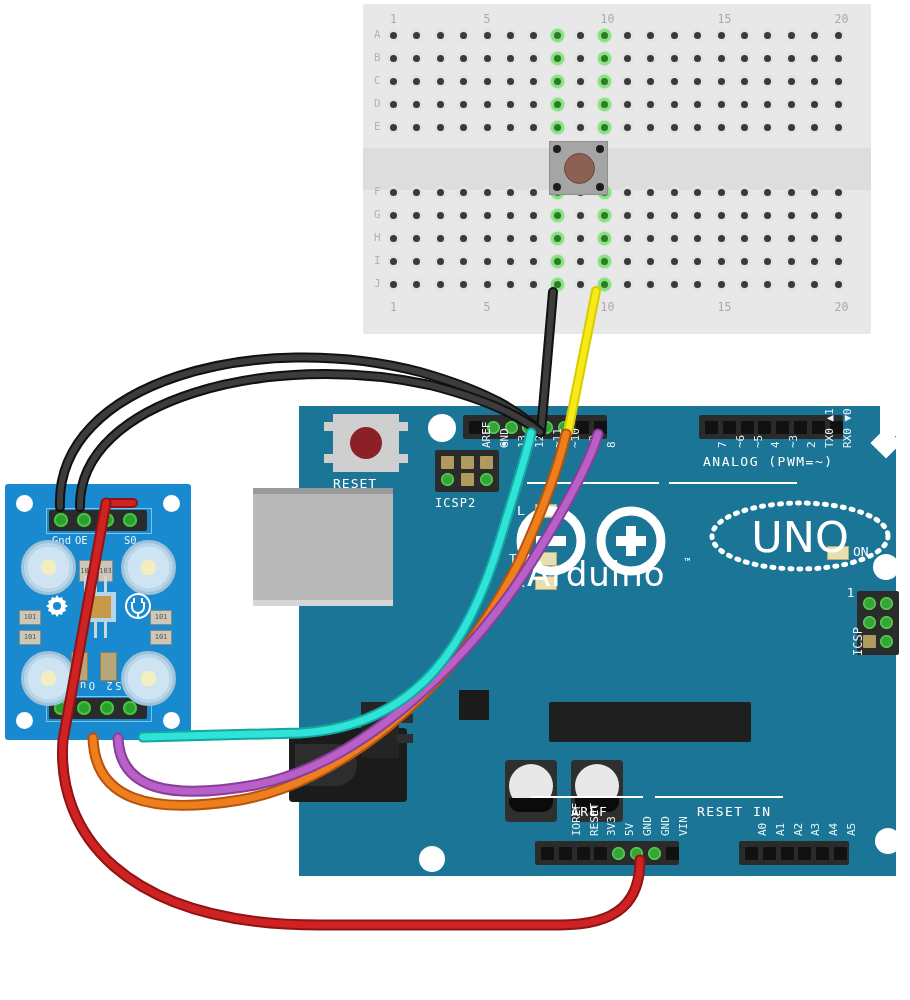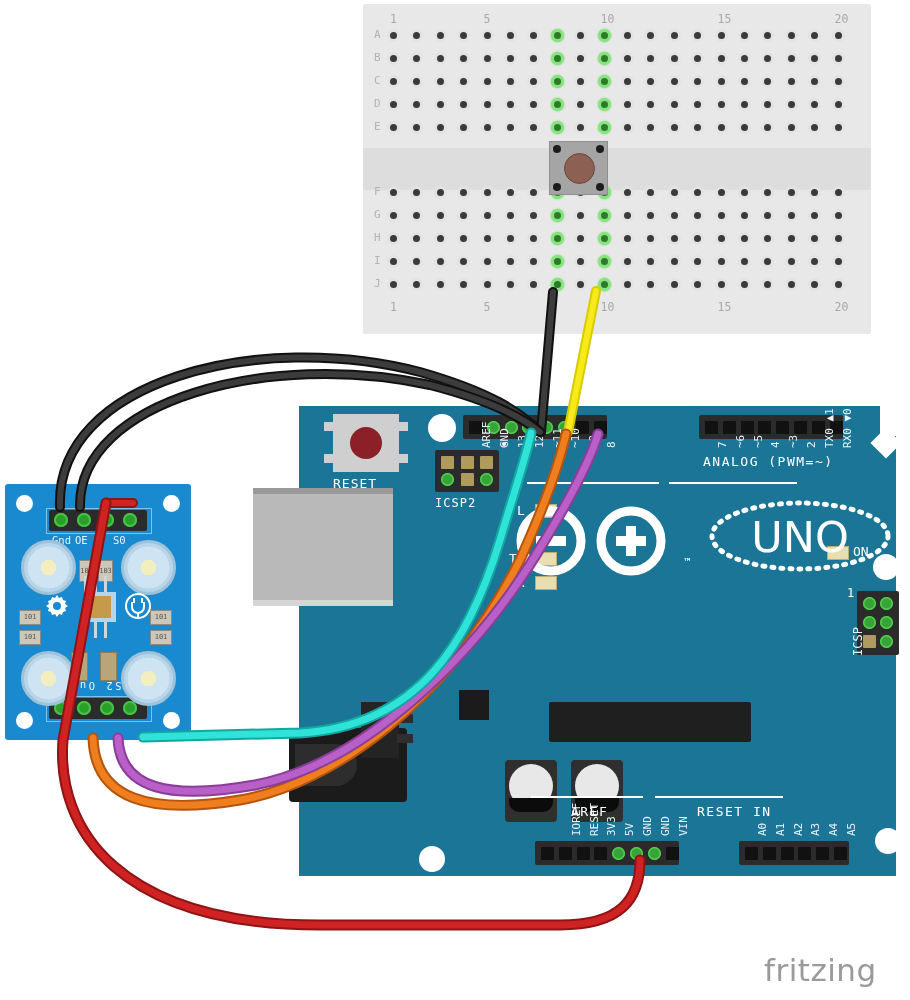--- a/index.html
+++ b/index.html
@@ -814,20 +814,21 @@
 
     <svg id="logo" viewBox="0 0 190 70">
       <g fill="none" stroke="#ffffff" stroke-width="9">
         <circle cx="52" cy="35" r="30"></circle>
           <circle cx="132" cy="35" r="30"></circle>
       </g>
       <rect x="37" y="30" width="30" height="10" fill="#fff"></rect>
       <rect x="117" y="30" width="30" height="10" fill="#fff"></rect>
       <rect x="127" y="20" width="10" height="30" fill="#fff"></rect>
     </svg>
+    <div id="arduinoword">Arduino</div>
     <div id="tm">™</div>
     <svg id="unooval" viewBox="0 0 190 76">
       <ellipse cx="95" cy="38" rx="88" ry="33" fill="none" stroke="#fff" stroke-width="5" stroke-dasharray="2 7" stroke-linecap="round"></ellipse>
       <text x="95" y="54" text-anchor="middle" fill="#ffffff" font-size="43" font-family="DejaVu Sans, sans-serif">UNO</text>
     </svg>
 
     <div class="whiteline" style="left:228px;top:76px;width:132px;"></div>
     <div class="whiteline" style="left:370px;top:76px;width:128px;"></div>
     <div class="whiteline" style="left:232px;top:390px;width:112px;"></div>
     <div class="whiteline" style="left:356px;top:390px;width:128px;"></div>
@@ -917,21 +918,21 @@
     <div class="shdr" style="left:44px;top:26px;width:98px;height:21px;" id="shdr-top">
         <div class="shdrpin" style="left: 5px; top: 3px;"></div>
         <div class="shdrpin" style="left: 28px; top: 3px;"></div>
         <div class="shdrpin" style="left: 51px; top: 3px;"></div>
         <div class="shdrpin" style="left: 74px; top: 3px;"></div>
       </div>
     <div id="shdr-top-labels">
         <div class="slbl" style="left: 47px; top: 50px;">Gnd</div>
         <div class="slbl" style="left: 70px; top: 50px;">OE</div>
         <div class="slbl" style="left: 93px; top: 50px;">1</div>
-        <div class="slbl" style="left: 108px; top: 50px;">S0</div>
+        <div class="slbl" style="left: 119px; top: 50px;">S0</div>
       </div>
 
     <div class="shdrbox" style="left:41px;top:212px;width:104px;height:24px;"></div>
     <div class="shdr" style="left:44px;top:214px;width:98px;height:21px;" id="shdr-bot">
         <div class="shdrpin" style="left: 5px; top: 3px;"></div>
         <div class="shdrpin" style="left: 28px; top: 3px;"></div>
         <div class="shdrpin" style="left: 51px; top: 3px;"></div>
         <div class="shdrpin" style="left: 74px; top: 3px;"></div>
       </div>
     <div class="slbl flip" style="left:46px;top:196px;letter-spacing:2.5px;">S3  S2  Out  V</div>
@@ -1009,14 +1010,13 @@
       <path d="M118,738 C120,790 170,800 255,785 C360,765 475,660 545,540 C575,490 592,455 598,434" stroke="#8b3d9a" stroke-width="11" fill="none" stroke-linecap="round"></path>
       <path d="M118,738 C120,790 170,800 255,785 C360,765 475,660 545,540 C575,490 592,455 598,434" stroke="#b85fc8" stroke-width="7" fill="none" stroke-linecap="round"></path>
     </g>
 
     <g>
       <path d="M143,737 L300,733 C420,726 470,640 500,540 C518,480 528,450 531,433" stroke="#12a79f" stroke-width="11" fill="none" stroke-linecap="round"></path>
       <path d="M143,737 L300,733 C420,726 470,640 500,540 C518,480 528,450 531,433" stroke="#2fe3d8" stroke-width="7" fill="none" stroke-linecap="round"></path>
     </g>
   </svg>
 
-  <div id="fritz">fritzing</div>
 </div>
 
 </body></html>

